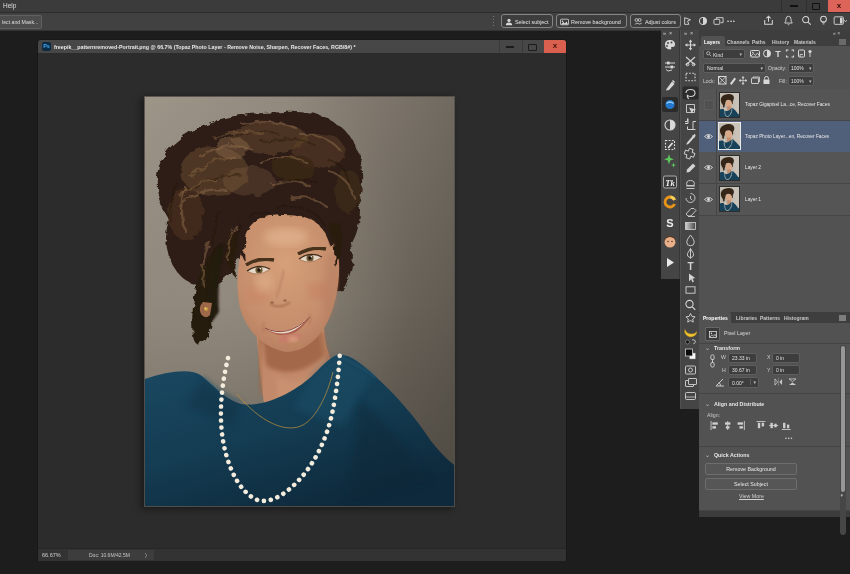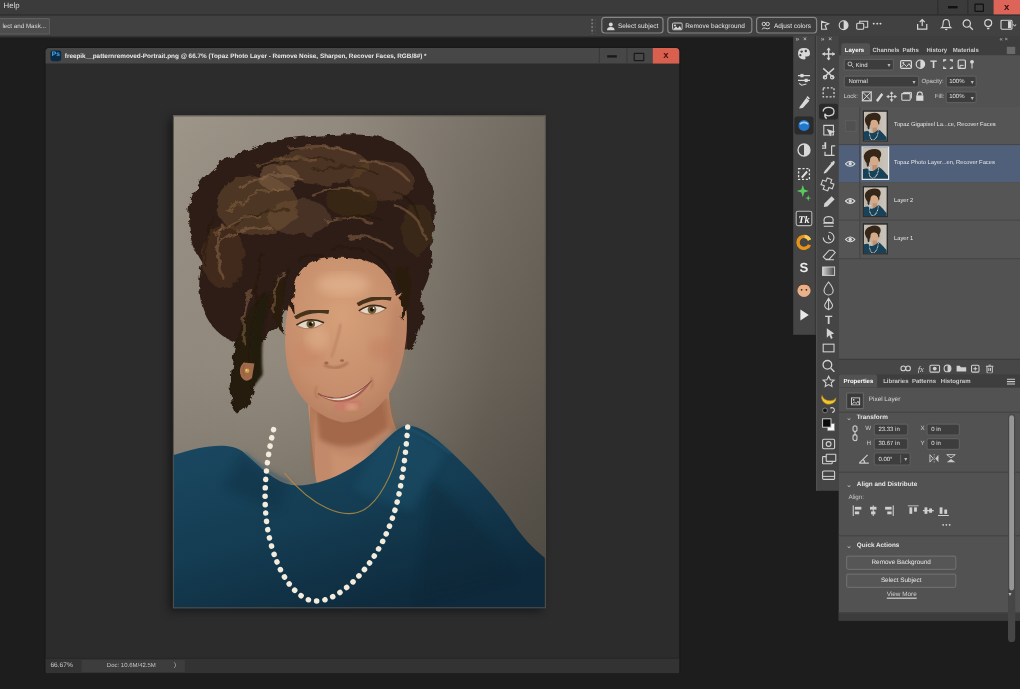--- a/index.html
+++ b/index.html
@@ -526,35 +526,20 @@
           <div class="abs" style="border:1px solid #2e2e2e;left:20px;top:2.5px;width:21px;height:26px;box-sizing:border-box;">
             <svg width="100%" height="100%" preserveAspectRatio="none">
               <use href="#mini"></use>
             </svg>
           </div>
           <span class="abs" style="left:46px;top:13px;font-size:4.8px;color:#e8e8e8;white-space:nowrap;">Layer 1</span>
         </div>
       </div>
   </div>
 
-  <div class="abs" style="left:0;top:269px;width:151px;height:13px;background:#474747;border-top:1px solid #3c3c3c;">
-    <svg class="abs" style="left:49px;top:3px" width="85" height="8" viewBox="0 0 92 9" fill="none" stroke="#cfcfcf" stroke-width="1">
-      <circle cx="3.5" cy="4.5" r="2.2"></circle>
-        <circle cx="8" cy="4.5" r="2.2"></circle>
-      <text x="17" y="7.5" font-size="8" font-style="italic" fill="#cfcfcf" stroke="none" font-family="Liberation Serif,serif">fx</text>
-      <rect x="28.5" y="1.5" width="9" height="6.5" rx="1"></rect>
-        <circle cx="33" cy="4.7" r="1.8" fill="#cfcfcf" stroke="none"></circle>
-      <circle cx="45" cy="4.5" r="3.2"></circle>
-        <path d="M45 1.3 A3.2 3.2 0 0 1 45 7.7 Z" fill="#cfcfcf" stroke="none"></path>
-      <path d="M53.5 3 v4.5 h9 v-4 h-5 l-1 -1.5 h-3 Z" fill="#cfcfcf" stroke="none"></path>
-      <rect x="67.5" y="1.5" width="7" height="6.5" rx="1"></rect>
-        <path d="M71 3 v3.5 M69.2 4.8 h3.6"></path>
-      <path d="M81 2.5 h7 M82 2.5 v5.5 a1 1 0 0 0 1 1 h3 a1 1 0 0 0 1 -1 v-5.5 M83.5 1.5 h2 M83.7 4 v3 M85.3 4 v3" stroke-width="0.9"></path>
-    </svg>
-  </div>
 
   <div class="abs" style="left:0;top:282px;width:151px;height:11px;background:#3e3e3e;">
     <div class="abs" style="left:0px;top:0;width:32px;height:11px;background:#525252;border-radius:2px 2px 0 0;"></div>
     <span class="ptab" style="left:4px;top:3px;color:#fff;">Properties</span>
     <span class="ptab" style="left:37px;top:3px;">Libraries</span>
     <span class="ptab" style="left:61px;top:3px;">Patterns</span>
     <span class="ptab" style="left:85px;top:3px;">Histogram</span>
     <svg class="abs" style="left:140px;top:3px" width="7" height="6" viewBox="0 0 7 6">
         <path d="M0 1 h7 M0 3 h7 M0 5 h7" stroke="#ccc" stroke-width="0.9"></path>
       </svg>

